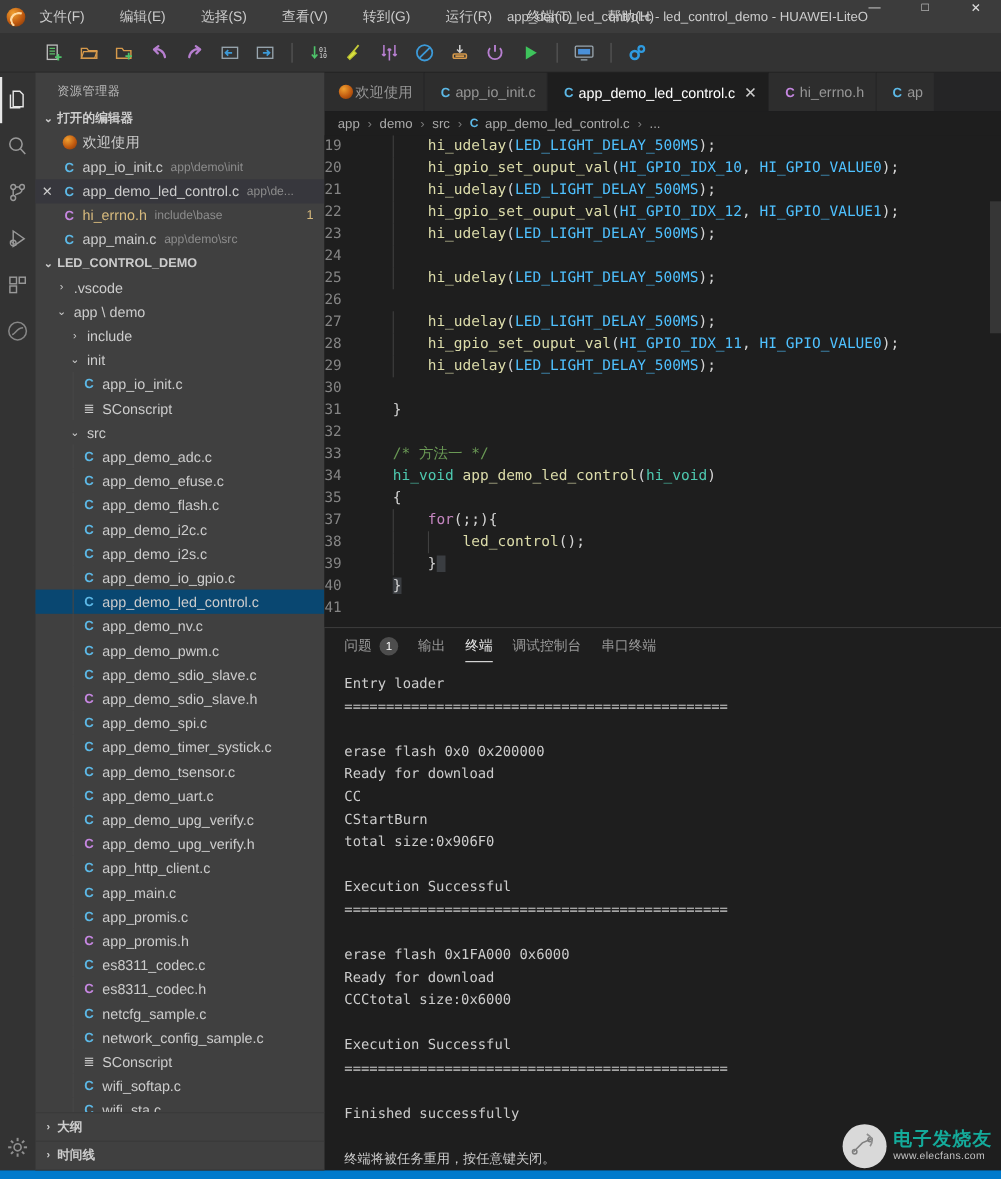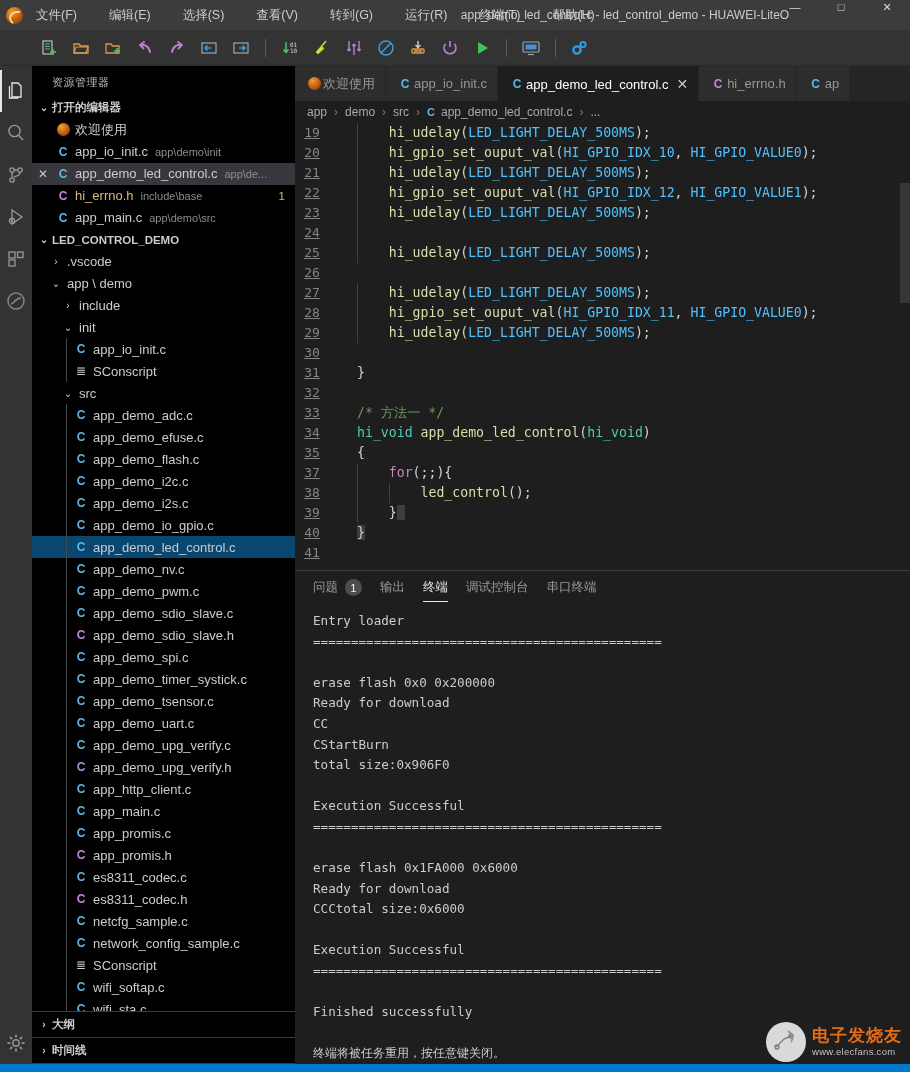--- a/index.html
+++ b/index.html
@@ -62,21 +62,21 @@
   .act-item { width: 32px; height: 42px; display: flex; align-items: center; justify-content: center;
     opacity: .62; position: relative; }
   .act-item.active { opacity: 1; }
   .act-item.active::before {
     content:""; position:absolute; left:0; top:0; bottom:0; width:2px; background:#e7e7e7;
   }
   .act-bottom { margin-top: auto; }
 
   
   .sidebar {
-    width: 263px; background: #000000; flex: 0 0 263px; display: flex; flex-direction: column;
+    width: 263px; background: #404040; flex: 0 0 263px; display: flex; flex-direction: column;
     overflow: hidden; position: relative;
   }
   .sb-title { font-size: 11px; color: #bbbbbb; padding: 9px 0 7px 20px; letter-spacing: .5px; }
   .sec-head {
     display: flex; align-items: center; height: 22px; font-size: 11.5px; font-weight: bold;
     color: #cccccc; padding-left: 4px; cursor: default;
   }
   .chev { width: 16px; display: inline-block; text-align: center; font-size: 10px; color: #cccccc; }
   .open-editors { }
   .oe-row {
@@ -125,22 +125,22 @@
   }
   .bc-sep { color: #7a7a7a; margin: 0 3px; }
   .bc-c { color: #5cb8e6; font-weight: bold; font-size: 11px; margin-right: 2px; }
 
   .code {
     flex: 1 1 auto; position: relative; overflow: hidden; background: #1e1e1e;
     font-family: "DejaVu Sans Mono", monospace; font-size: 13.2px; line-height: 20px;
   }
   .cline { display: flex; height: 20px; align-items: center; white-space: pre; }
   .lno {
-    width: 50px; flex: 0 0 50px; text-align: center; padding-right: 16px;
-    color: #858585; font-size: 13px; text-decoration: underline;
+    width: 50px; flex: 0 0 50px; text-align: left; padding-right: 16px;
+    color: #858585; font-size: 13px;
   }
   .ctext { position: relative; padding-left: 12px; }
   .vguide { display:inline-block; width:1px; height: 20px; background:#404040; position:absolute; }
 
   .k-kw   { color: #c586c0; }
   .k-type { color: #4ec9b0; }
   .k-fn   { color: #dcdcaa; }
   .k-const{ color: #4fc1ff; }
   .k-pun  { color: #d4d4d4; }
   .k-cmt  { color: #6a9955; }
@@ -171,21 +171,21 @@
   
   .watermark {
     position: absolute; right: 8px; bottom: 10px; display: flex; align-items: center; gap: 6px;
     opacity: .92;
   }
   .wm-circle {
     width: 40px; height: 40px; border-radius: 50%; background: #e9e9e9; position: relative;
     display:flex; align-items:center; justify-content:center;
   }
   .wm-text { display: flex; flex-direction: column; line-height: 1; }
-  .wm-main { color: #f97316; font-size: 17px; font-weight: bold; letter-spacing: 1px; }
+  .wm-main { color: #14b8a6; font-size: 17px; font-weight: bold; letter-spacing: 1px; }
   .wm-sub { color: #d0d0d0; font-size: 9.5px; letter-spacing: .3px; margin-top: 3px; }
 
   
   .statusbar { height: 8px; background: #007acc; flex: 0 0 8px; }
 
   .sb-scroll { position:absolute; right:0; top:0; width:10px; bottom:0; }
   .sb-thumb { position:absolute; right:0; width:10px; background:#4d4d4d; opacity:.5; }
 </style>
 </head>
 <body>

